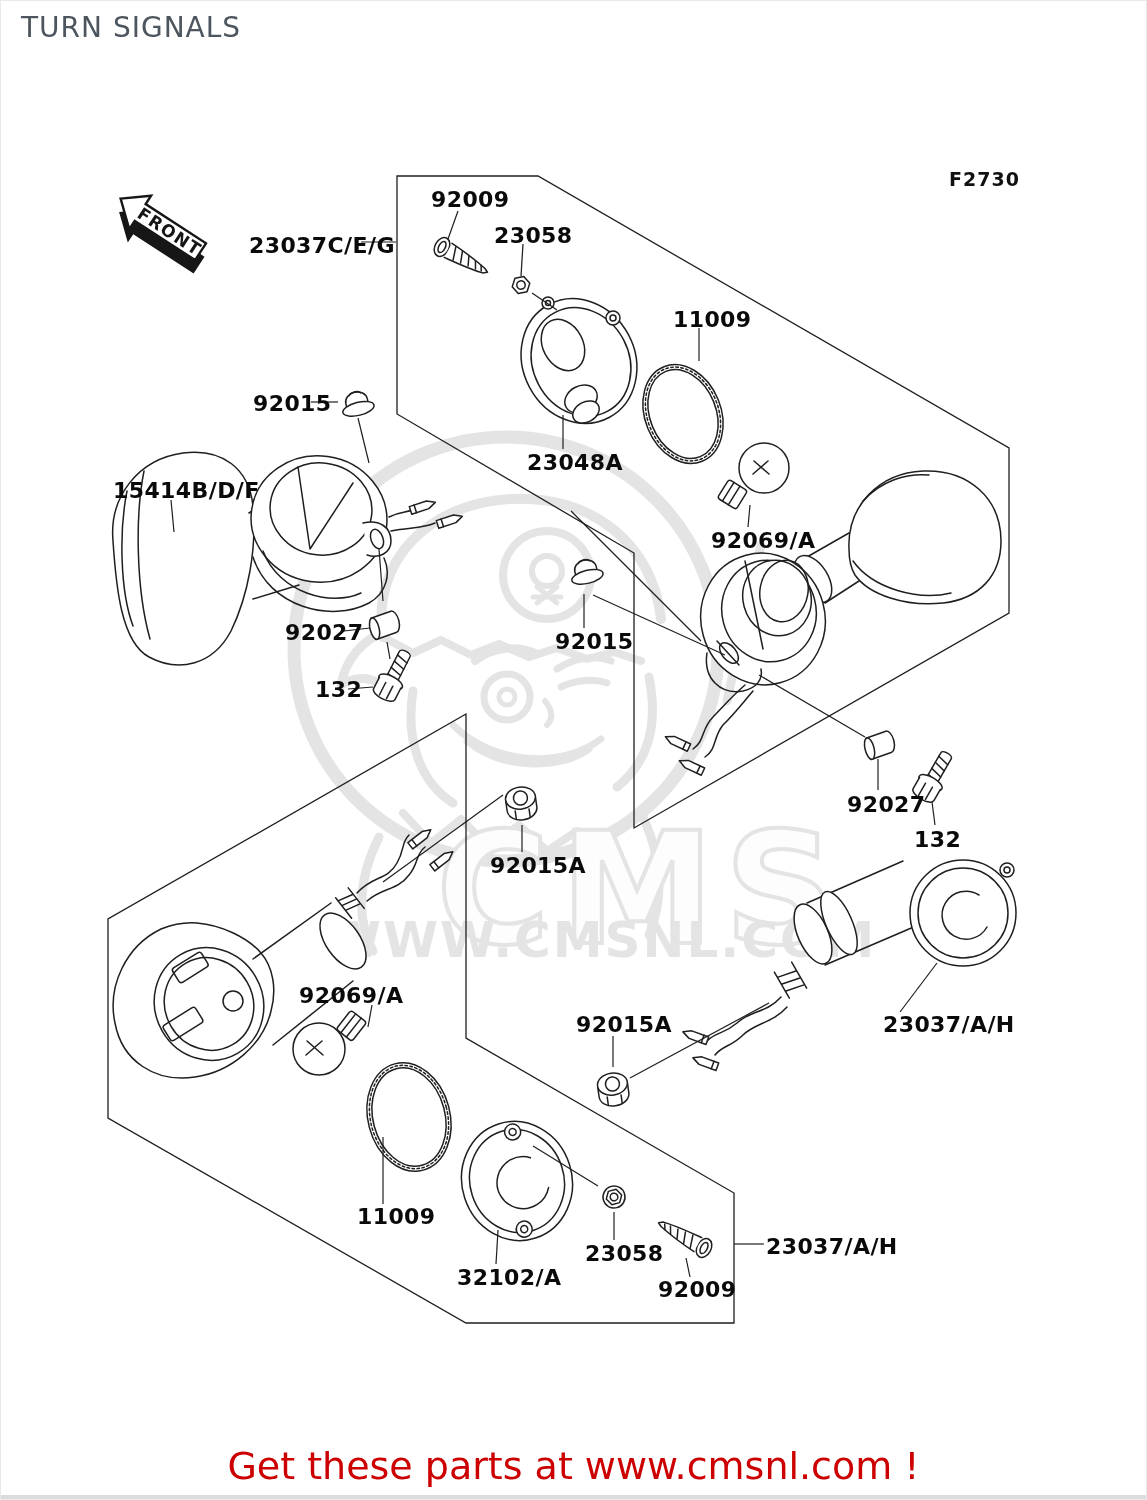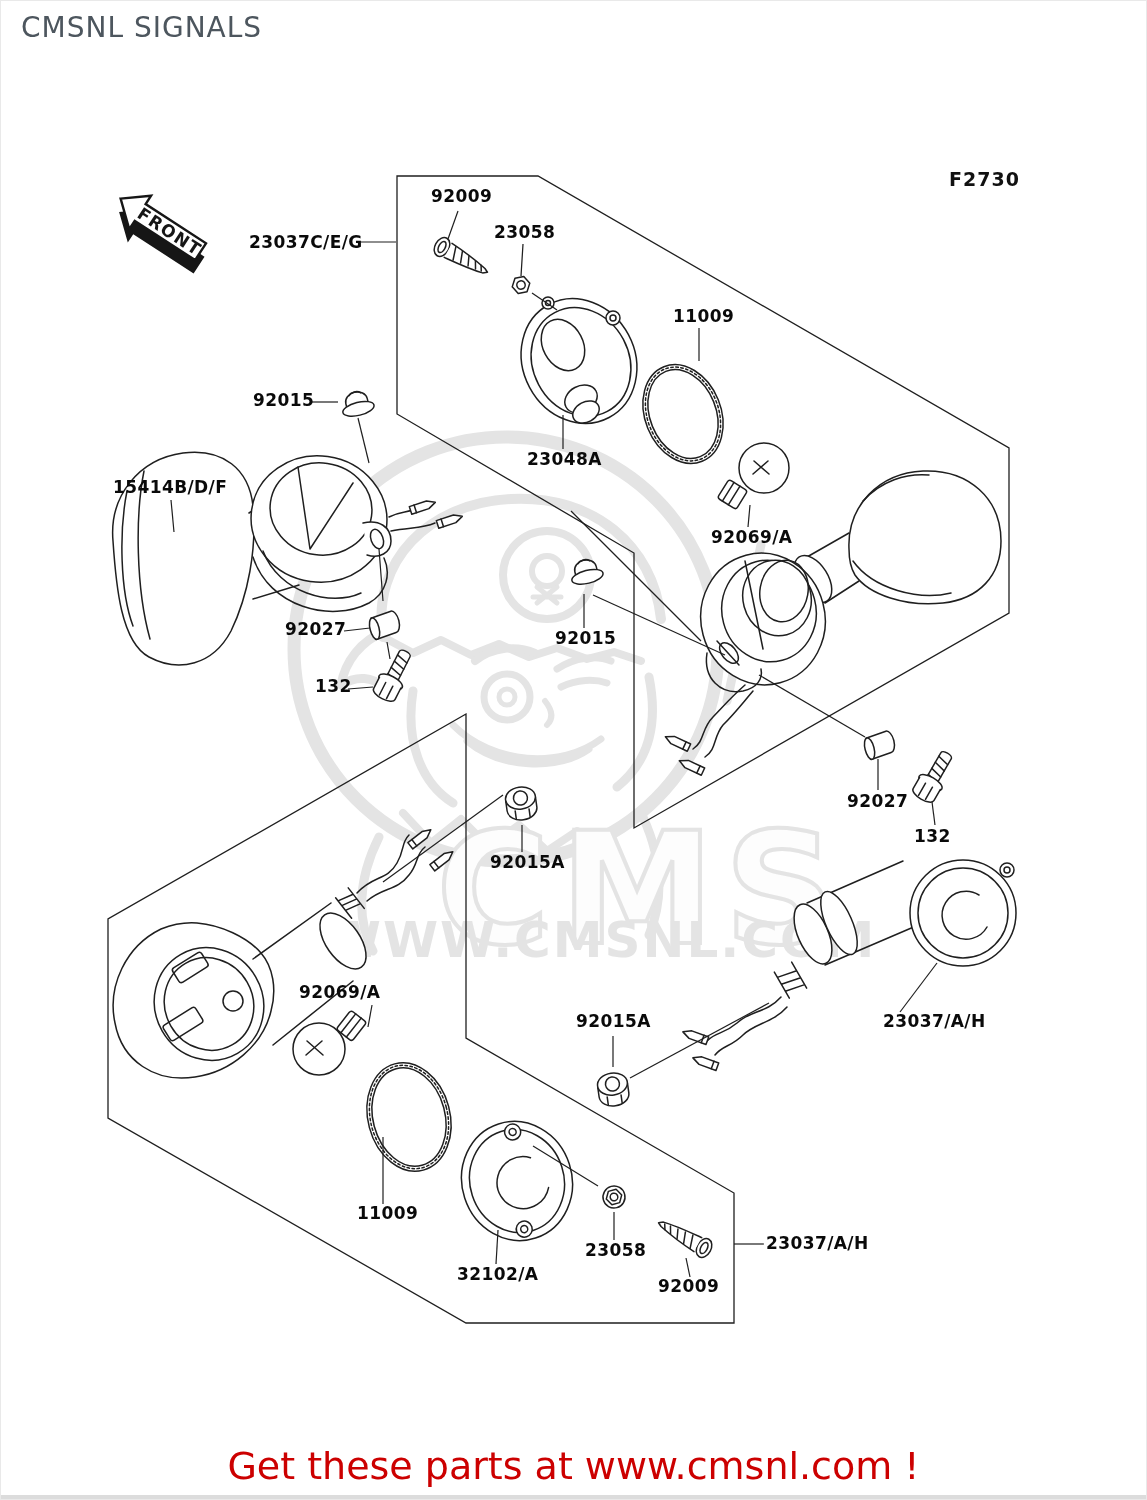--- a/index.html
+++ b/index.html
@@ -27,37 +27,37 @@
   .boxes{stroke:var(--line); fill:none; stroke-width:1.3;}
   .leaders{stroke:var(--line); fill:none; stroke-width:1.2;}
   .wm{stroke:var(--watermark); fill:none; stroke-linecap:round; stroke-linejoin:round;}
   .wm-logo{fill:#fdfdfd; stroke:var(--watermark); stroke-width:4px;
     font-family:"DejaVu Sans","Liberation Sans",sans-serif; font-weight:bold;}
   .wm-url{fill:var(--watermark); stroke:none;
     font-family:"DejaVu Sans","Liberation Sans",sans-serif; font-weight:bold;}
   .labels-layer{position:absolute; left:0; top:0; width:100%; height:100%; pointer-events:none;}
   .part-label{
     position:absolute; pointer-events:auto; white-space:nowrap;
-    font-size:17px; font-weight:bold; letter-spacing:0.4px;
+    font-size:22px; font-weight:bold; letter-spacing:0.4px;
     color:var(--label); line-height:1.05;
   }
   .footer-banner{
     position:absolute; left:0; top:1443px; width:100%;
     text-align:center; font-size:38px; font-weight:400;
     color:var(--footer); white-space:nowrap;
   }
   .bottom-edge{position:absolute; left:0; top:1494px; width:100%; height:6px; background:#dcdcdc;}
   .front-arrow-text{font-family:"DejaVu Sans","Liberation Sans",sans-serif;}
 </style>
 </head>
 <body>
 
 <div class="page">
 
-  <h1 class="page-title">CMSNL SIGNALS</h1>
+  <h1 class="page-title">TURN SIGNALS</h1>
   <div class="figure-code">F2730</div>
 
   <svg class="diagram" width="1147" height="1500" viewBox="0 0 1147 1500" xmlns="http://www.w3.org/2000/svg">
 
     <defs>
       <g id="screw">
         <ellipse cx="0" cy="0" rx="7" ry="10" fill="#fff"></ellipse>
         <ellipse cx="0" cy="0" rx="3.2" ry="6"></ellipse>
         <path d="M7,-8 C20,-7 35,-5 48,-2 L52,0 L48,3 C35,6 20,7 7,8" fill="#fff"></path>
         <path d="M12,-7 L16,6 M20,-6 L24,5 M28,-5 L32,4 M36,-4 L40,3 M43,-3 L46,2"></path>

